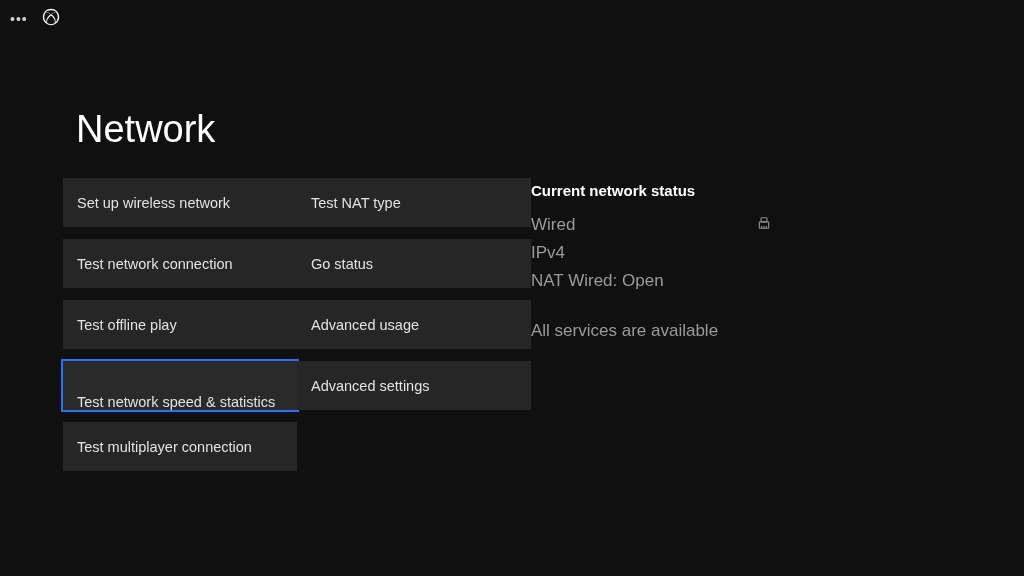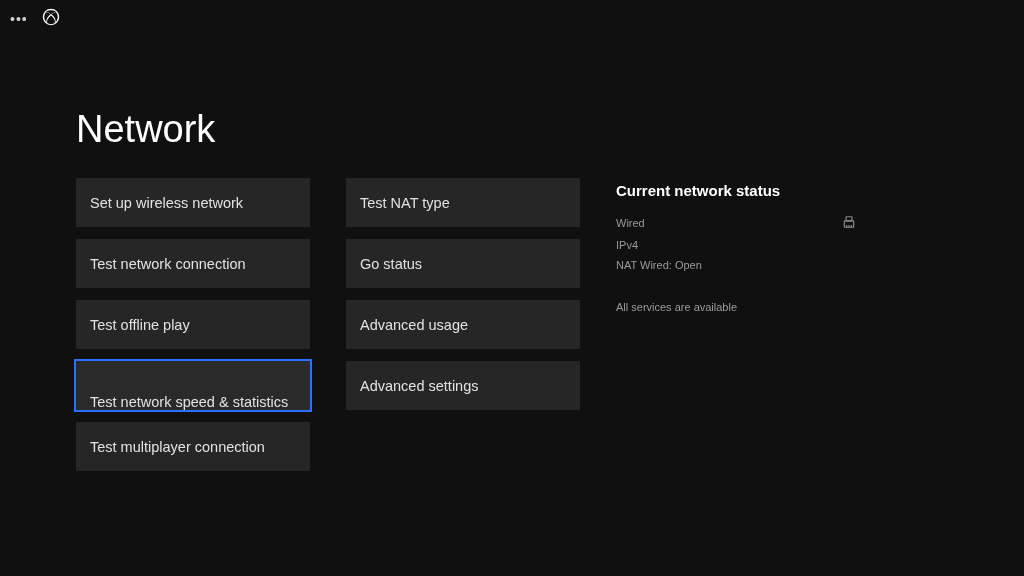--- a/index.html
+++ b/index.html
@@ -30,23 +30,22 @@
     top: 100px;
     left: 76px;
     font-size: 38px;
     font-weight: 400;
     color: #ffffff;
     margin-top: 8px;
   }
   .content {
     position: absolute;
     top: 178px;
-    left: 76px;
+    left: 63px;
     display: flex;
-    gap: 36px;
   }
   .col {
     display: flex;
     flex-direction: column;
     gap: 12px;
     width: 234px;
   }
   .tile {
     background: #262626;
     color: #e2e2e2;
@@ -69,21 +68,21 @@
     padding-top: 4px;
   }
   .status-title {
     color: #ffffff;
     font-weight: 600;
     font-size: 15px;
     margin-bottom: 16px;
   }
   .status-line {
     color: #9a9a9a;
-    font-size: 11px;
+    font-size: 17px;
     margin-bottom: 8px;
     display: flex;
     align-items: center;
   }
   .status-line .spacer { flex: 1; }
   .status-gap { height: 22px; }
   .ethernet-icon { opacity: 0.75; }
 </style>
 </head>
 <body>

